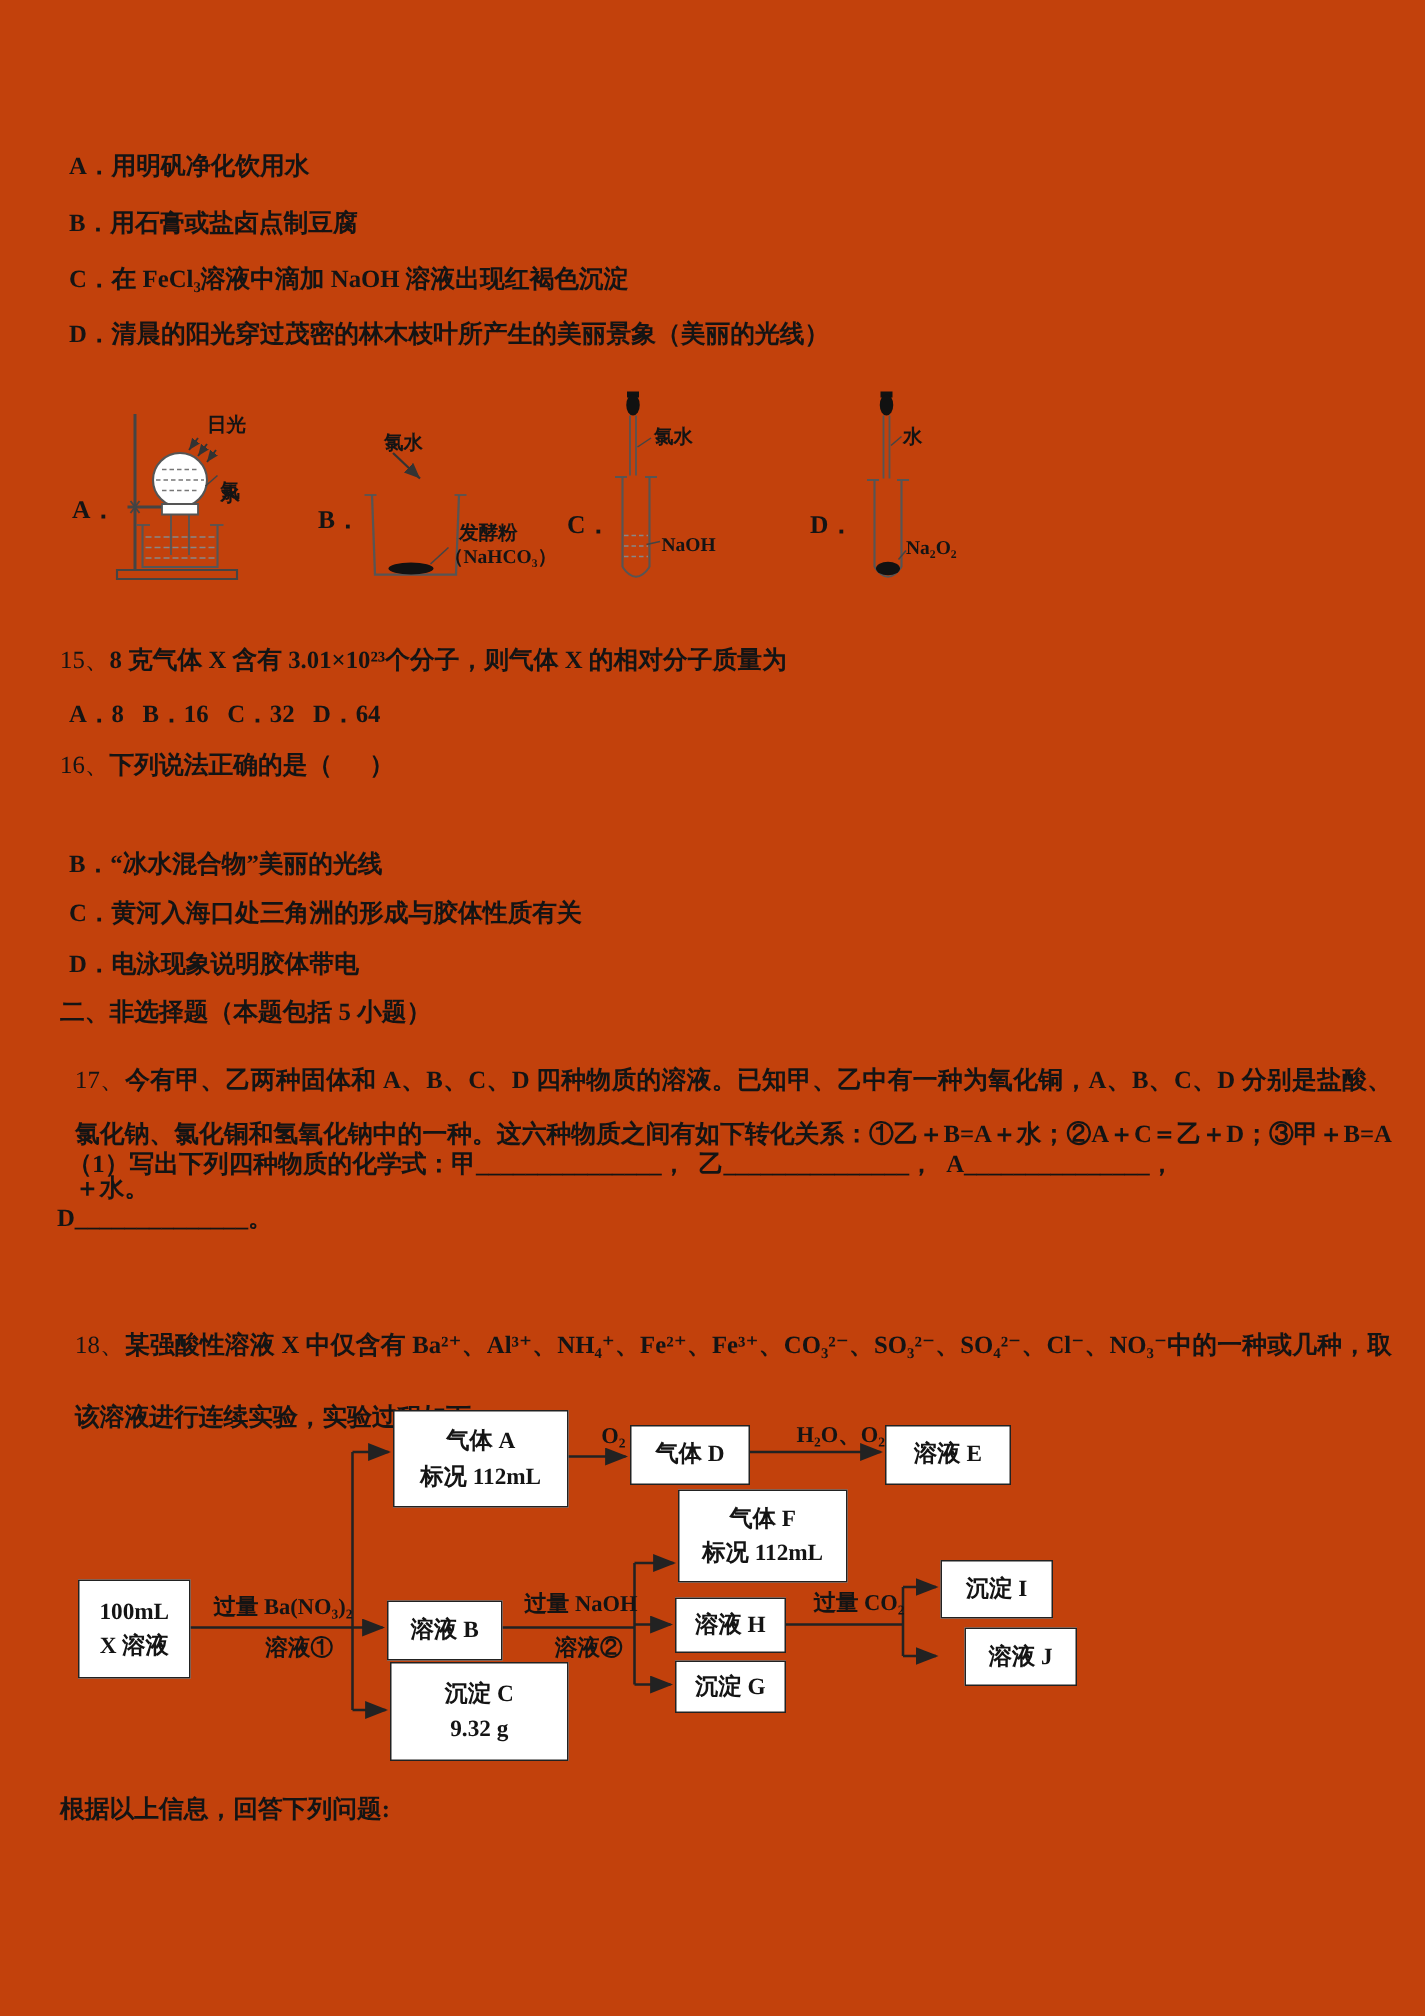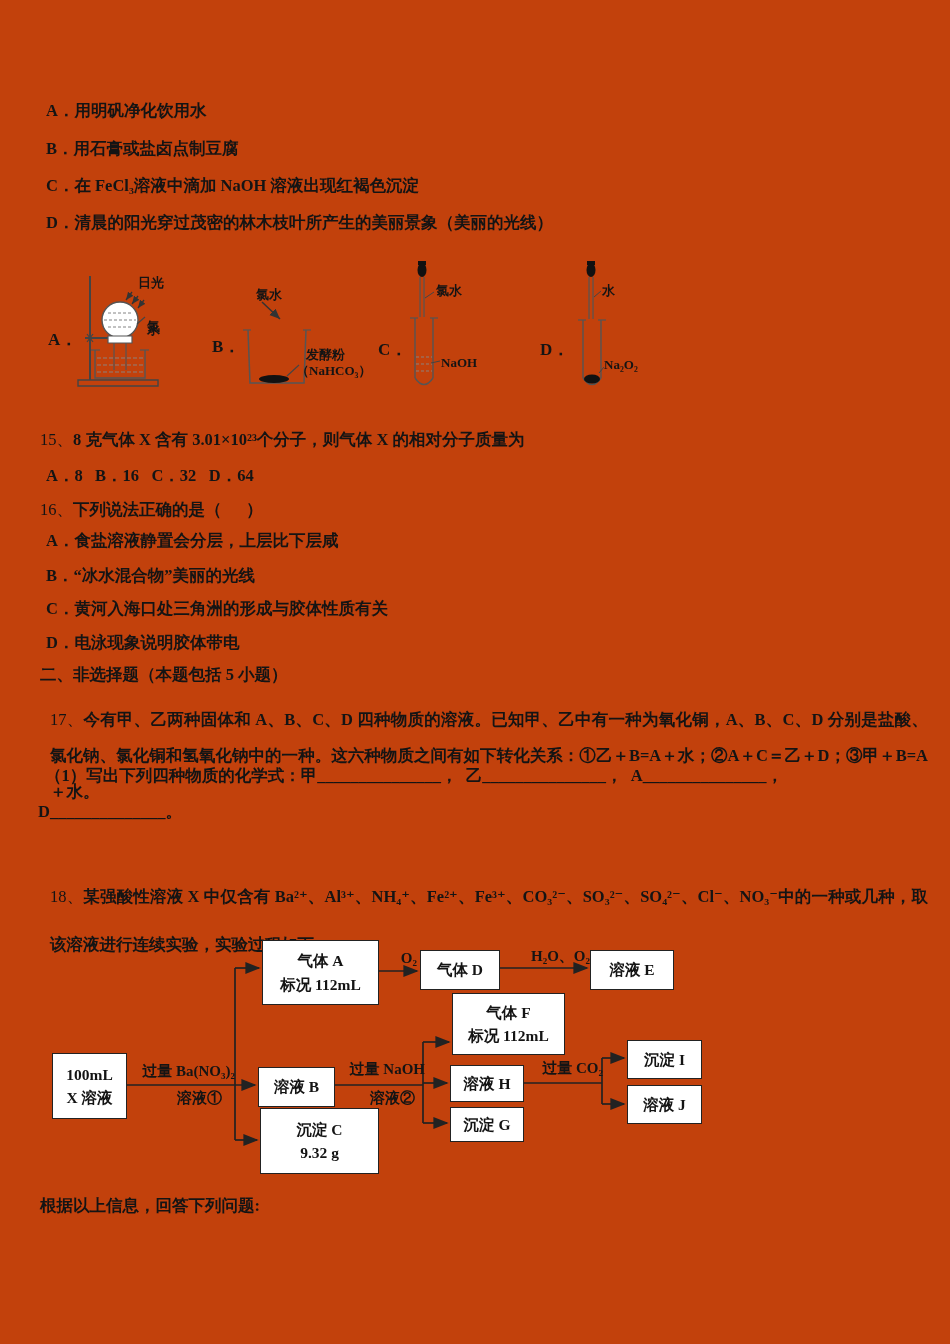--- a/index.html
+++ b/index.html
@@ -130,21 +130,20 @@
       </svg>
       <span class="figlabel" style="left:32px;top:24px">水</span>
       <span class="figlabel" style="left:34px;top:98px">Na₂O₂</span>
     </div>
   </div>
 
   <p class="ln" style="top:430px;left:40px"><span class="num">15、</span><span>8 克气体 X 含有 3.01×10²³个分子，则气体 X 的相对分子质量为</span></p>
   <p class="ln" style="top:466px;left:46px">A．8   B．16   C．32   D．64</p>
 
   <p class="ln" style="top:500px;left:40px"><span class="num">16、</span><span>下列说法正确的是（      ）</span></p>
-  <p class="ln" style="top:531px;left:46px">A．食盐溶液静置会分层，上层比下层咸</p>
   <p class="ln" style="top:566px;left:46px">B．“冰水混合物”美丽的光线</p>
   <p class="ln" style="top:599px;left:46px">C．黄河入海口处三角洲的形成与胶体性质有关</p>
   <p class="ln" style="top:633px;left:46px">D．电泳现象说明胶体带电</p>
 
   <p class="ln" style="top:665px;left:40px">二、非选择题（本题包括 5 小题）</p>
 
   <p class="para" style="top:690px;line-height:36px"><span class="num">17、</span><span>今有甲、乙两种固体和 A、B、C、D 四种物质的溶液。已知甲、乙中有一种为氧化铜，A、B、C、D 分别是盐酸、氯化钠、氯化铜和氢氧化钠中的一种。这六种物质之间有如下转化关系：①乙＋B=A＋水；②A＋C＝乙＋D；③甲＋B=A＋水。</span></p>
   <p class="ln" style="top:766px;left:45px">（1）写出下列四种物质的化学式：甲_______________，  乙_______________，  A_______________，</p>
   <p class="ln" style="top:802px;left:38px">D______________。</p>
 
@@ -177,21 +176,21 @@
     <div class="fcbox" style="left:7px;top:115px;width:73px;height:64px"><span>100mL</span><span>X 溶液</span></div>
     <div class="fcbox" style="left:217px;top:2px;width:115px;height:63px"><span>气体 A</span><span>标况 112mL</span></div>
     <div class="fcbox" style="left:375px;top:12px;width:78px;height:38px"><span>气体 D</span></div>
     <div class="fcbox" style="left:545px;top:12px;width:82px;height:38px"><span>溶液 E</span></div>
     <div class="fcbox" style="left:407px;top:55px;width:111px;height:60px"><span>气体 F</span><span>标况 112mL</span></div>
     <div class="fcbox" style="left:213px;top:129px;width:75px;height:38px"><span>溶液 B</span></div>
     <div class="fcbox" style="left:405px;top:127px;width:72px;height:35px"><span>溶液 H</span></div>
     <div class="fcbox" style="left:405px;top:169px;width:72px;height:33px"><span>沉淀 G</span></div>
     <div class="fcbox" style="left:215px;top:170px;width:117px;height:64px"><span>沉淀 C</span><span>9.32 g</span></div>
     <div class="fcbox" style="left:582px;top:102px;width:73px;height:37px"><span>沉淀 I</span></div>
-    <div class="fcbox" style="left:582px;top:147px;width:73px;height:37px"><span>溶液 J</span></div>
+    <div class="fcbox" style="left:598px;top:147px;width:73px;height:37px"><span>溶液 J</span></div>
 
     <div class="fclabel" style="left:80px;top:124px;width:110px">过量 Ba(NO₃)₂</div>
     <div class="fclabel" style="left:93px;top:151px;width:84px">溶液①</div>
     <div class="fclabel" style="left:332px;top:12px;width:40px">O₂</div>
     <div class="fclabel" style="left:450px;top:9px;width:95px">H₂O、O₂</div>
     <div class="fclabel" style="left:288px;top:122px;width:92px">过量 NaOH</div>
     <div class="fclabel" style="left:298px;top:151px;width:72px">溶液②</div>
     <div class="fclabel" style="left:478px;top:121px;width:80px">过量 CO₂</div>
   </div>
 

